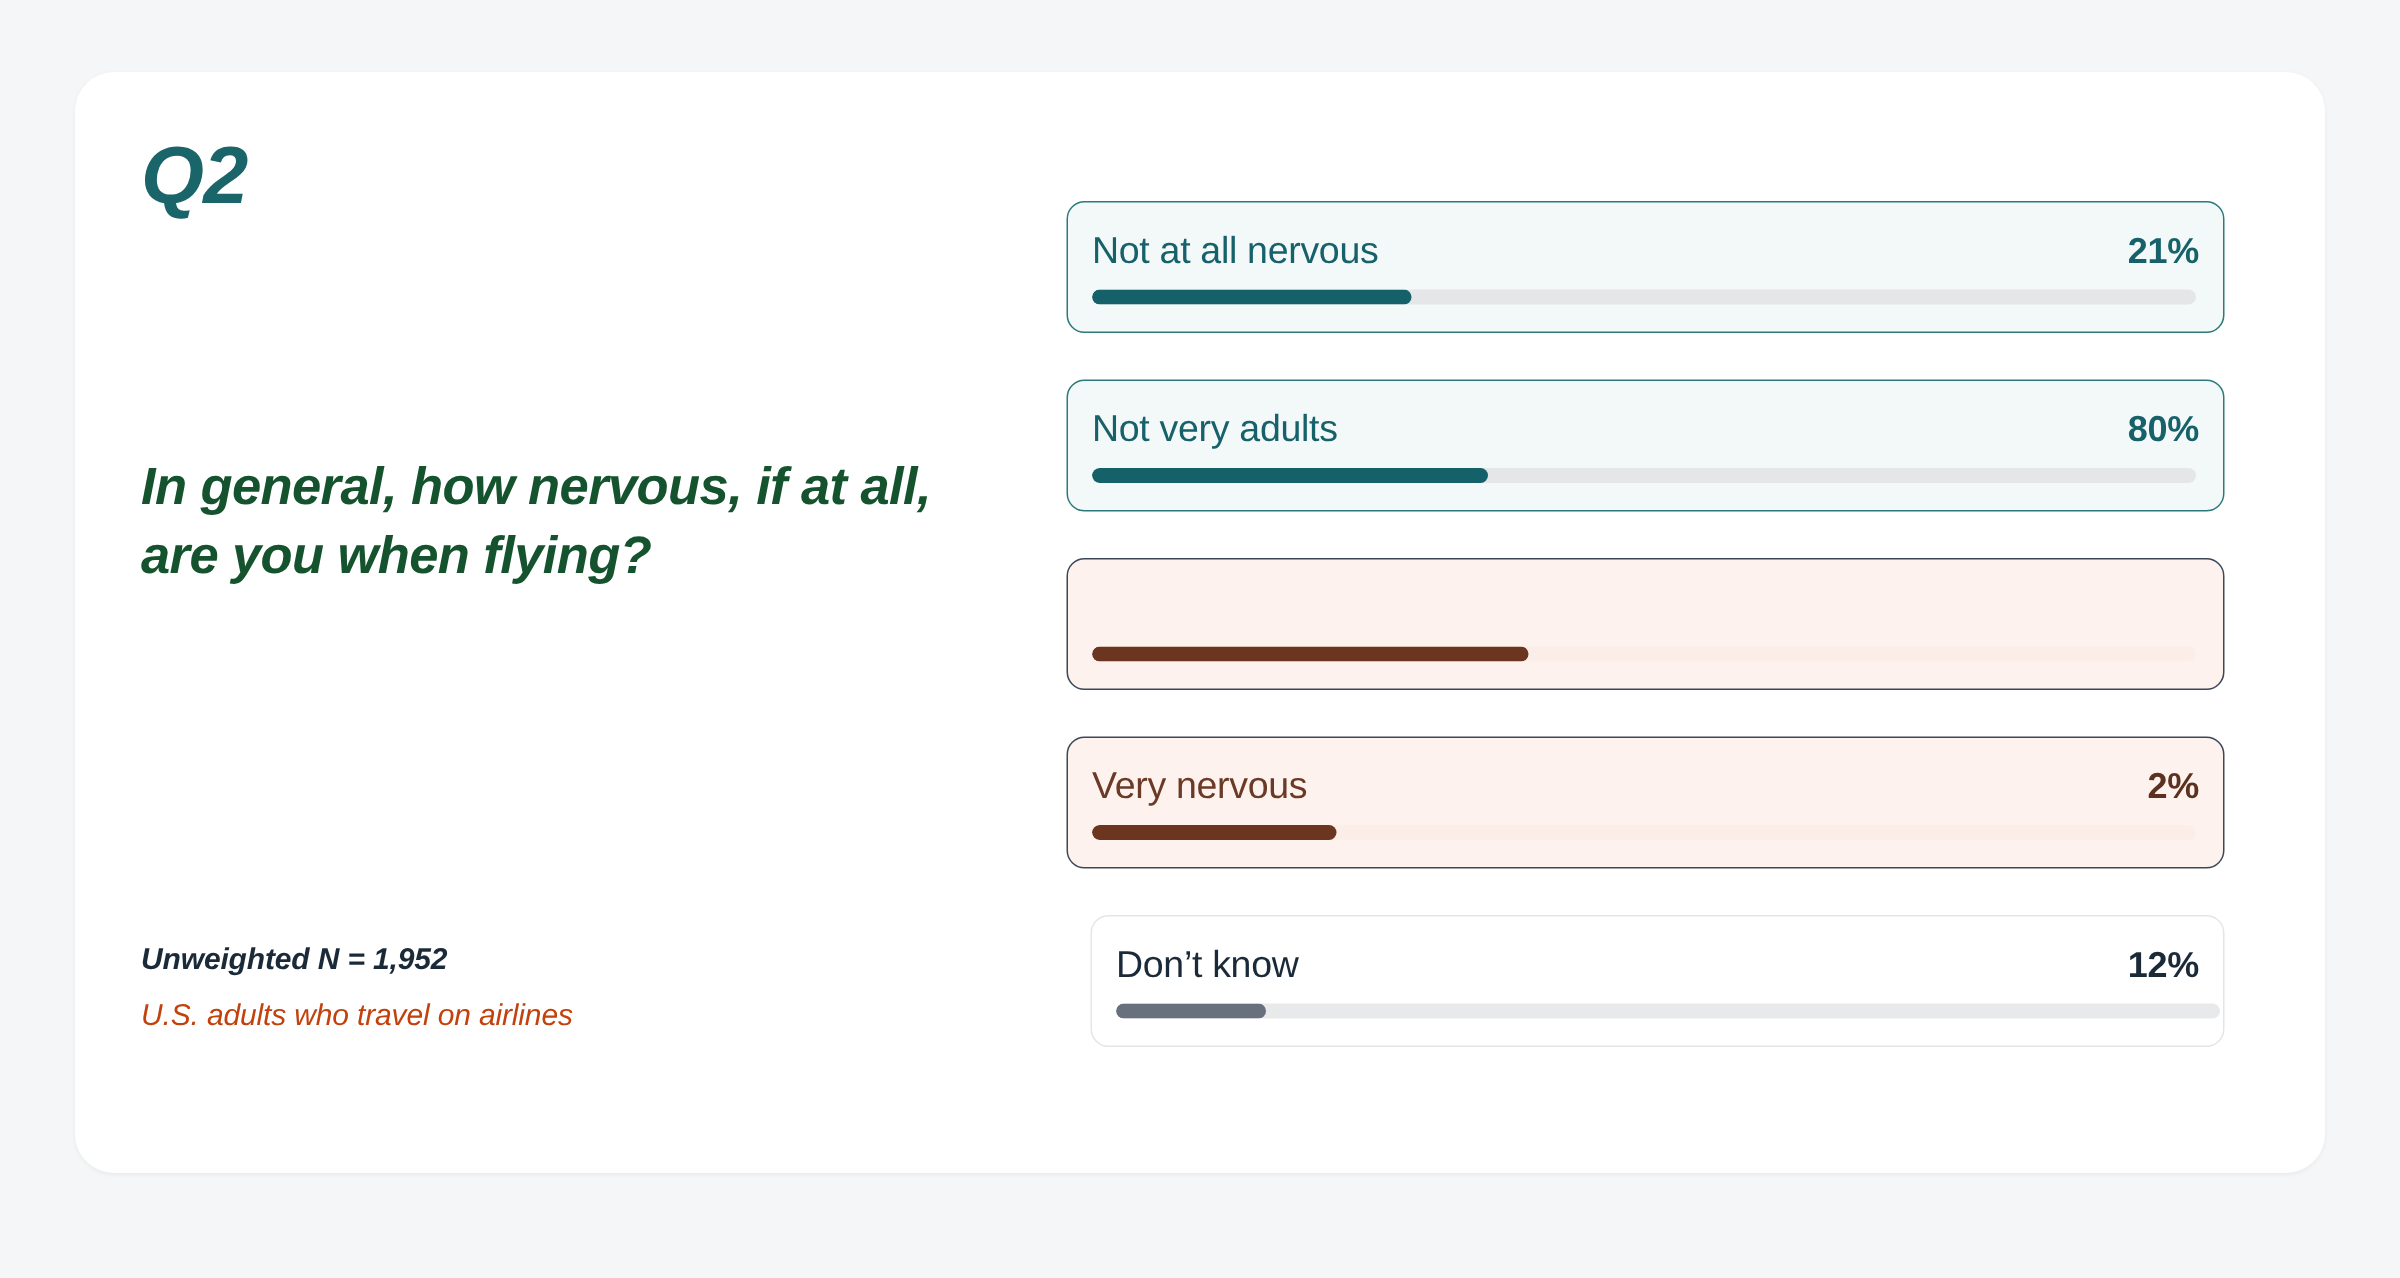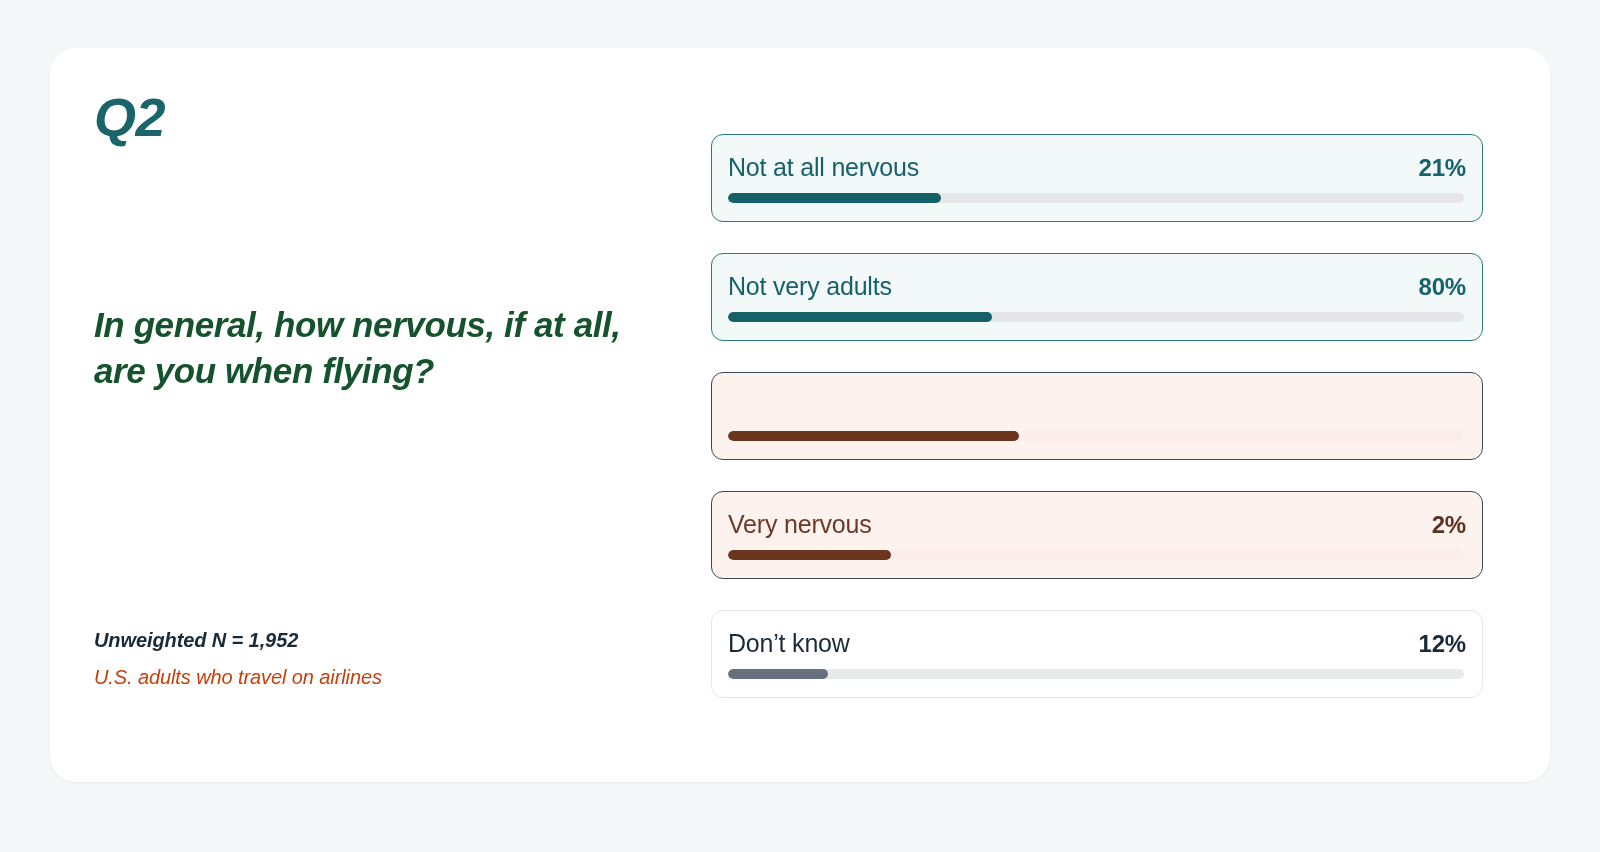--- a/index.html
+++ b/index.html
@@ -106,20 +106,21 @@
     background: #f2f9f8;
     border-color: #2c7a7b;
   }
   .bar-row.theme-orange {
     background: #fdf2ed;
     border-color: #3c4758;
   }
   .bar-row.theme-neutral {
     background: #ffffff;
     border-color: #e3e6e9;
+    margin-left: 16px;
   }
 
   .row-head {
     display: flex;
     align-items: baseline;
     justify-content: space-between;
     height: 30px;
   }
 
   .row-label {

